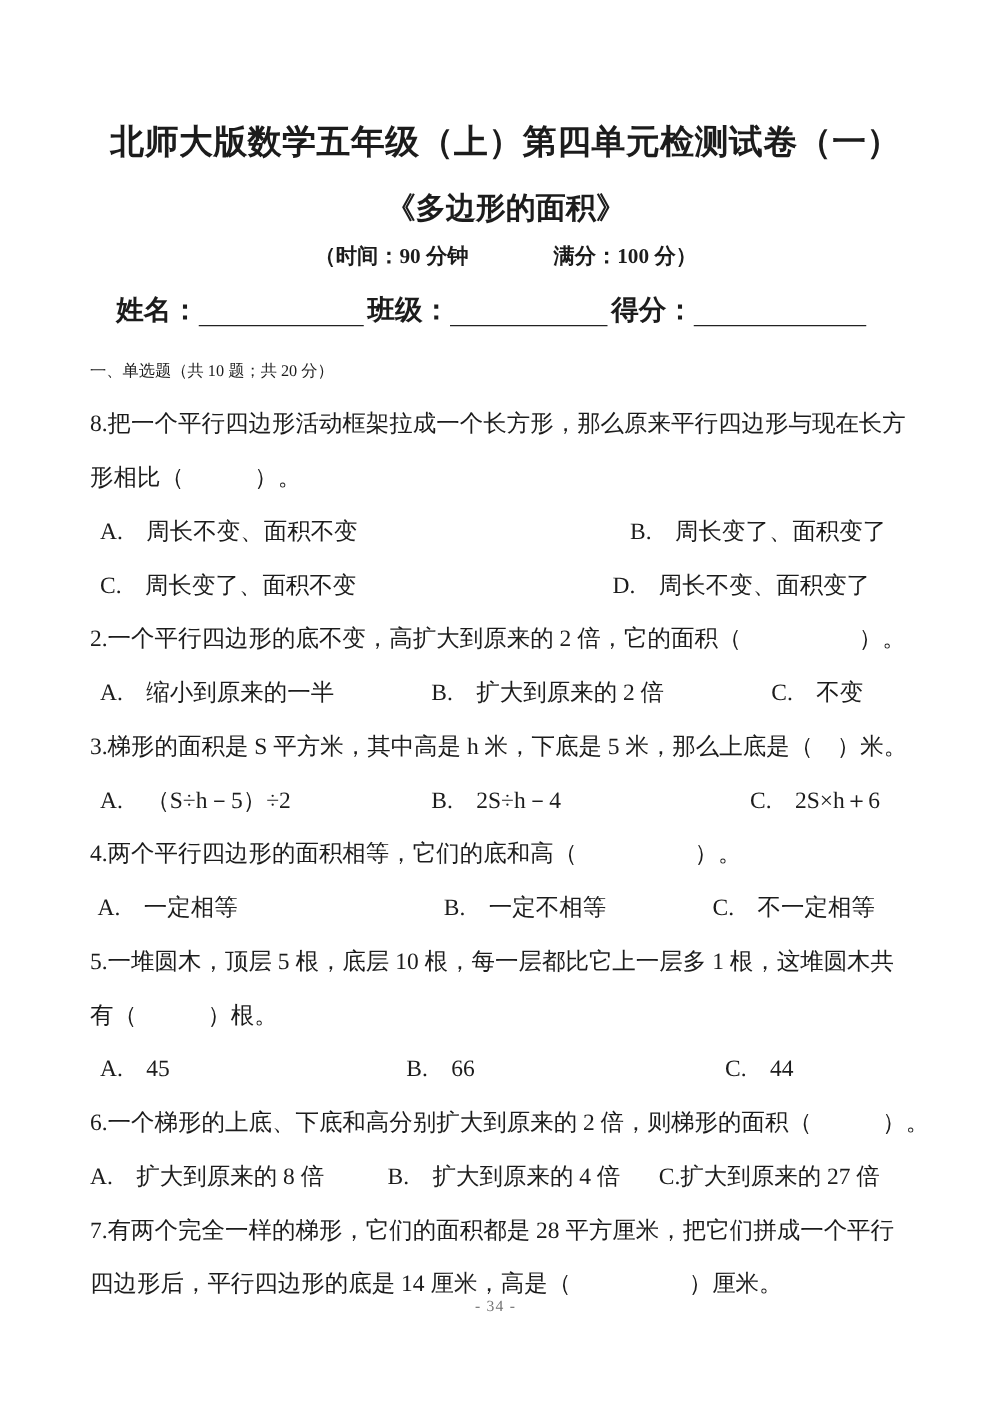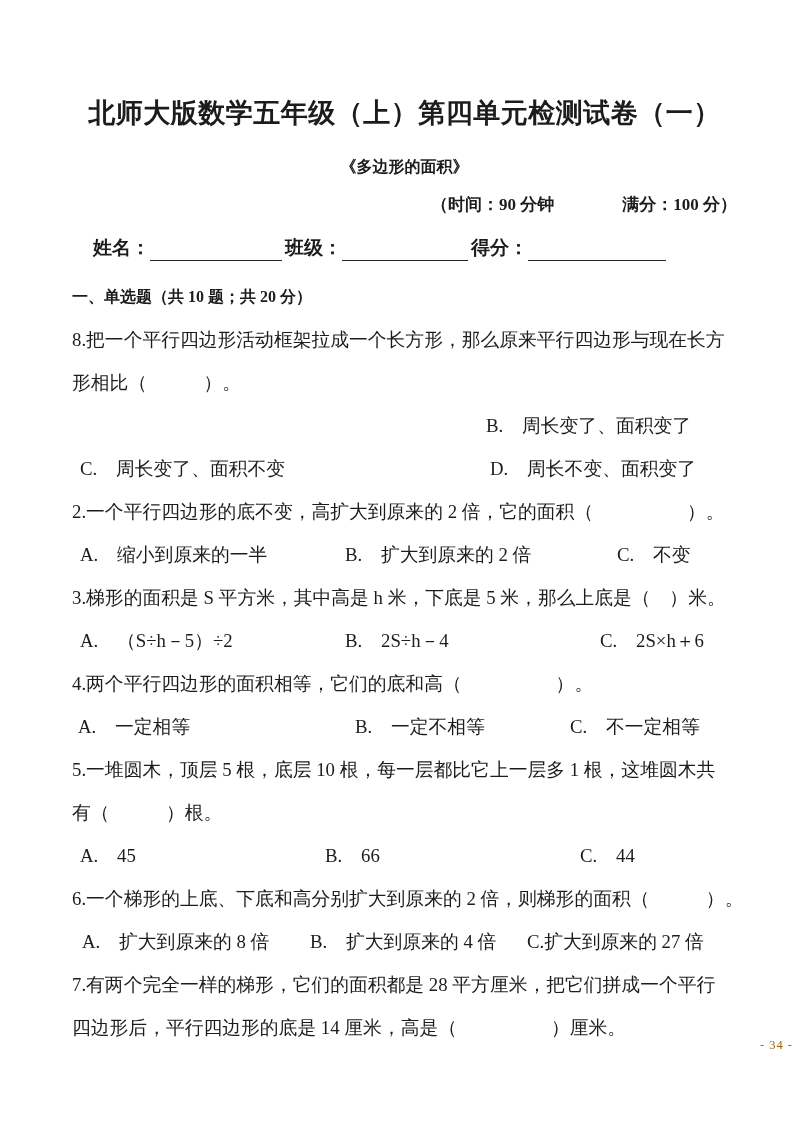--- a/index.html
+++ b/index.html
@@ -20,56 +20,56 @@
     padding-top: 94px;
     font-size: 27px;
     font-weight: bold;
     text-align: center;
     line-height: 38px;
     letter-spacing: 0.5px;
     white-space: nowrap;
   }
   .doc-subtitle {
     margin-top: 22px;
-    font-size: 16px;
+    font-size: 24px;
     font-weight: bold;
     text-align: center;
     line-height: 26px;
   }
   .doc-info {
     margin-top: 12px;
     font-size: 17px;
     font-weight: bold;
-    text-align: right;
+    text-align: center;
     line-height: 25px;
   }
   .name-row {
     margin-top: 16px;
     margin-left: 21px;
     height: 28px;
     display: flex;
     align-items: flex-end;
-    font-size: 19px;
+    font-size: 22px;
     font-weight: bold;
     white-space: nowrap;
   }
   .name-row .lbl { line-height: 26px; }
   .blank {
     display: inline-block;
     border-bottom: 1.6px solid #222;
     height: 24px;
     margin-right: 3px;
   }
   .blank.w1 { width: 132px; }
   .blank.w2 { width: 126px; }
   .blank.w3 { width: 138px; }
   .section-heading {
     margin-top: 14px;
-    font-size: 16px;
-    font-weight: bold;
+    font-size: 13px;
+    font-weight: normal;
     line-height: 43px;
     white-space: nowrap;
   }
   .questions { font-size: 18.8px; }
   .q-line {
     line-height: 43px;
     height: 43px;
     white-space: nowrap;
   }
   .opt-row {
@@ -79,24 +79,24 @@
   .opt {
     position: absolute;
     top: 0;
     line-height: 43px;
     white-space: nowrap;
   }
   .page-footer {
     position: absolute;
     left: 0; right: 0;
     top: 1038px;
-    text-align: right;
+    text-align: center;
     font-size: 12.5px;
     letter-spacing: 1px;
-    color: #a16207;
+    color: #737373;
   }
 </style>
 </head>
 <body>
 
 <div class="page">
 
   <div class="doc-title">北师大版数学五年级（上）第四单元检测试卷（一）</div>
   <div class="doc-subtitle">《多边形的面积》</div>
   <div class="doc-info">（时间：90 分钟　　　　满分：100 分）</div>
@@ -111,21 +111,22 @@
   </div>
 
   <div class="section-heading">一、单选题（共 10 题；共 20 分）</div>
 
   <div class="questions">
 
     <div>
       <div class="q-line">8.把一个平行四边形活动框架拉成一个长方形，那么原来平行四边形与现在长方</div>
       <div class="q-line">形相比（　　　）。</div>
       <div class="opt-row">
-        <span class="opt" style="left:414px">B.　周长变了、面积变了</span>
+        <span class="opt" style="left:8px">A.　周长不变、面积不变</span>
+        <span class="opt" style="left:432px">B.　周长变了、面积变了</span>
       </div>
       <div class="opt-row">
         <span class="opt" style="left:8px">C.　周长变了、面积不变</span>
         <span class="opt" style="left:418px">D.　周长不变、面积变了</span>
       </div>
     </div>
 
     <div>
       <div class="q-line">2.一个平行四边形的底不变，高扩大到原来的 2 倍，它的面积（　　　　　）。</div>
       <div class="opt-row">
@@ -159,21 +160,21 @@
       <div class="opt-row">
         <span class="opt" style="left:8px">A.　45</span>
         <span class="opt" style="left:253px">B.　66</span>
         <span class="opt" style="left:508px">C.　44</span>
       </div>
     </div>
 
     <div>
       <div class="q-line">6.一个梯形的上底、下底和高分别扩大到原来的 2 倍，则梯形的面积（　　　）。</div>
       <div class="opt-row">
-        <span class="opt" style="left:10px">A.　扩大到原来的 8 倍</span>
+        <span class="opt" style="left:0">A.　扩大到原来的 8 倍</span>
         <span class="opt" style="left:238px">B.　扩大到原来的 4 倍</span>
         <span class="opt" style="left:455px">C.扩大到原来的 27 倍</span>
       </div>
     </div>
 
     <div>
       <div class="q-line">7.有两个完全一样的梯形，它们的面积都是 28 平方厘米，把它们拼成一个平行</div>
       <div class="q-line">四边形后，平行四边形的底是 14 厘米，高是（　　　　　）厘米。</div>
     </div>
 

